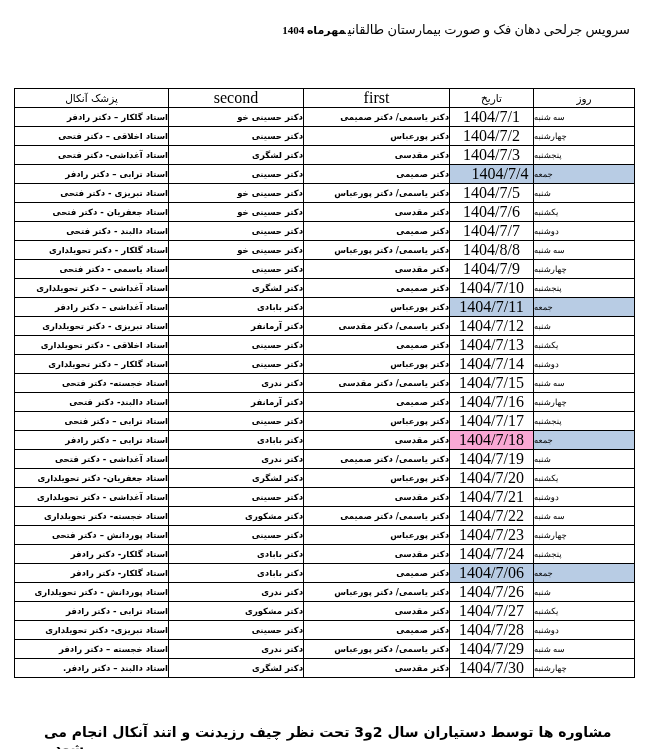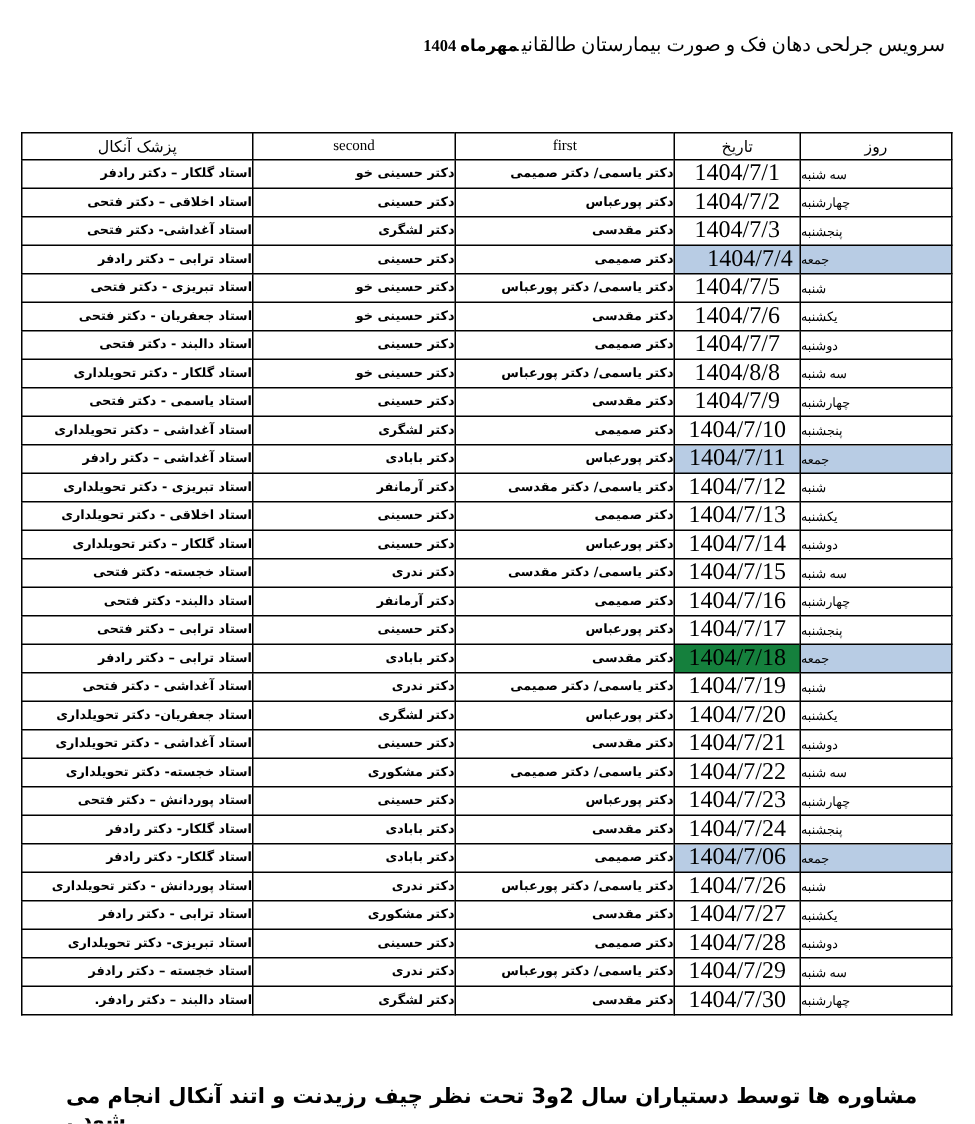--- a/index.html
+++ b/index.html
@@ -50,21 +50,21 @@
     vertical-align: middle;
     font-weight: normal;
   }
   th.h-fa {
     font-family: "DejaVu Sans", sans-serif;
     font-size: 10.5px;
   }
   th.h-en {
     font-family: "Liberation Serif", "DejaVu Serif", serif;
     font-weight: bold;
-    font-size: 10px;
+    font-size: 16px;
   }
   table.schedule td {
     height: 15.6px;
     vertical-align: middle;
   }
   td.c-day {
     text-align: left;
     font-family: Liberation Serif, serif;
     font-size: 8.5px;
   }
@@ -235,21 +235,21 @@
         </tr>
         <tr>
           <td class="c-day">پنجشنبه</td>
           <td class="c-date">1404/7/17</td>
           <td class="c-first">دکتر پورعباس</td>
           <td class="c-second">دکتر حسینی</td>
           <td class="c-oncall">استاد ترابی – دکتر فتحی</td>
         </tr>
         <tr>
           <td class="c-day" style="background-color: rgb(184, 204, 228);">جمعه</td>
-          <td class="c-date" style="background-color: #15803d;">1404/7/18</td>
+          <td class="c-date" style="background-color: #f9a8d4;">1404/7/18</td>
           <td class="c-first">دکتر مقدسی</td>
           <td class="c-second">دکتر بابادی</td>
           <td class="c-oncall">استاد ترابی – دکتر رادفر</td>
         </tr>
         <tr>
           <td class="c-day">شنبه</td>
           <td class="c-date">1404/7/19</td>
           <td class="c-first">دکتر یاسمی/ دکتر صمیمی</td>
           <td class="c-second">دکتر ندری</td>
           <td class="c-oncall">استاد آغداشی - دکتر فتحی</td>

